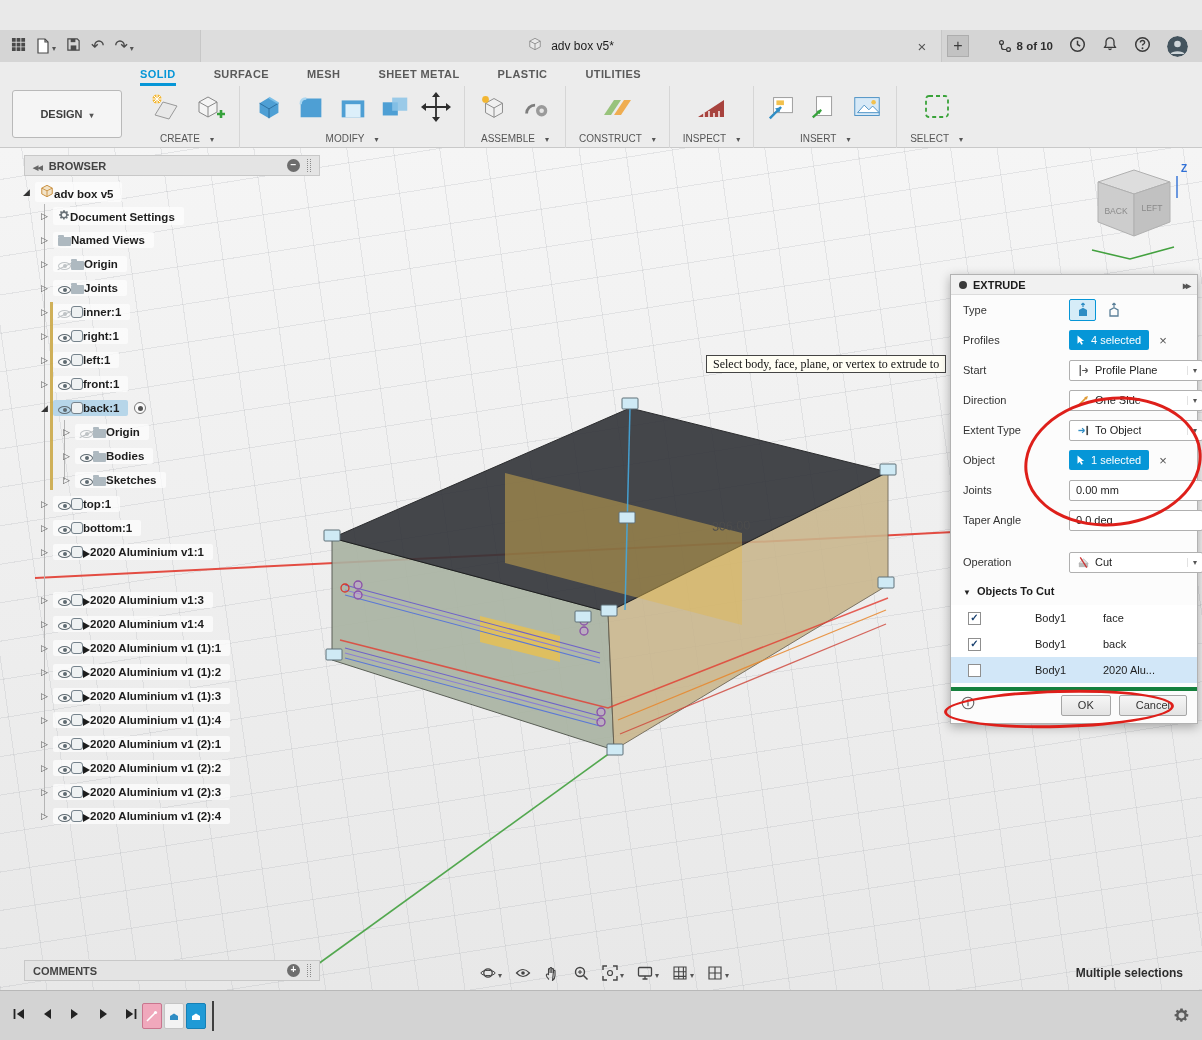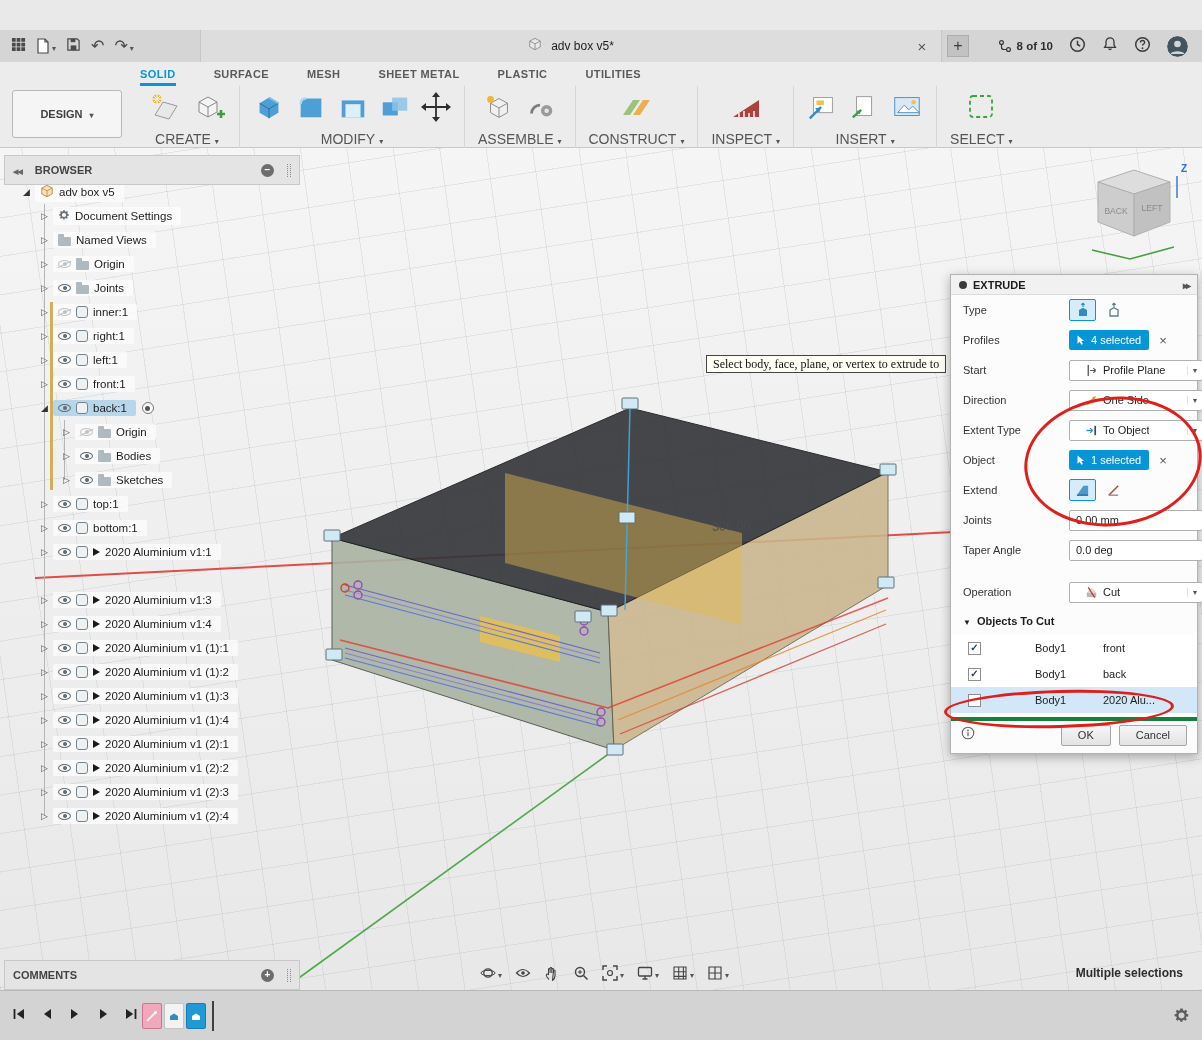--- a/index.html
+++ b/index.html
@@ -34,46 +34,46 @@
 
   
   .ribbon { position:absolute; top:62px; left:0; right:0; height:86px; background:#ececec; border-bottom:1px solid #c9c9c9; z-index:78; }
   .rtabs { position:absolute; left:140px; top:0; height:24px; display:flex; gap:38px; }
   .rtab { display:flex; align-items:center; font-size:11px; font-weight:bold; color:#5a5a5a; letter-spacing:.4px; border-bottom:3px solid transparent; padding-top:2px; }
   .rtab.active { color:#0696d7; border-bottom-color:#0696d7; }
   .design-btn { position:absolute; left:12px; top:28px; width:110px; height:48px; border:1px solid #b9b9b9; border-radius:3px; background:#f5f5f5; display:flex; align-items:center; justify-content:center; gap:7px; font-size:11px; font-weight:bold; color:#3f3f3f; }
   .groups { position:absolute; left:135px; top:24px; height:62px; display:flex; }
   .tgroup { display:flex; flex-direction:column; align-items:center; padding:2px 13px 0; border-right:1px solid #d6d6d6; }
   .tg-icons { flex:1; display:flex; align-items:center; gap:10px; }
-  .tg-label { height:19px; display:flex; align-items:center; gap:4px; font-size:14px; color:#555; }
+  .tg-label { height:19px; display:flex; align-items:center; gap:10px; font-size:10px; color:#555; }
 
   
   .viewport { position:absolute; top:148px; left:0; width:1202px; height:842px;
     background-image:
       repeating-linear-gradient(82deg, rgba(165,168,174,.22) 0 1px, transparent 1px 46px),
       repeating-linear-gradient(-9deg, rgba(165,168,174,.22) 0 1px, transparent 1px 38px),
       linear-gradient(180deg,#f5f5f5,#e8e8e8);
   }
   .scene { position:absolute; inset:0; }
   .dim-label { position:absolute; left:712px; top:519px; font-size:12.5px; color:#4c4c4c; z-index:22; transform:rotate(-2deg); }
   .tooltip { position:absolute; left:706px; top:355px; height:18px; line-height:16px; border:1px solid #444; background:#fffef4; font-family:"Liberation Serif",serif; font-size:12px; color:#111; padding:0 6px; z-index:36; white-space:nowrap; }
   .viewcube { position:absolute; left:1078px; top:158px; width:112px; height:108px; z-index:25; }
   .status-label { position:absolute; right:19px; top:966px; font-size:12px; font-weight:bold; color:#2d2d2d; z-index:30; }
 
   
-  .panel-head { position:absolute; left:4px; width:296px; height:30px; background:#e4e4e4; border:1px solid #c8c8c8; display:flex; align-items:center; gap:13px; padding:0 8px; font-size:11px; font-weight:bold; color:#444; z-index:31; }
+  .panel-head { position:absolute; left:24px; width:296px; height:21px; background:#e4e4e4; border:1px solid #c8c8c8; display:flex; align-items:center; gap:7px; padding:0 8px; font-size:11px; font-weight:bold; color:#444; z-index:31; }
   .collapse-icon::before { content:"◀◀"; font-size:7px; color:#666; letter-spacing:-1px; }
   .panel-circle { margin-left:auto; width:13px; height:13px; border-radius:50%; background:#6d6d6d; color:#fff; font-size:10px; line-height:12px; text-align:center; font-weight:bold; }
   .panel-grip { width:4px; height:13px; border-left:1px dotted #8a8a8a; border-right:1px dotted #8a8a8a; }
   .brow { position:absolute; left:8px; width:296px; height:24px; display:flex; align-items:center; z-index:30; font-size:11.5px; }
   .d0 { padding-left:12px; } .d1 { padding-left:30px; } .d2 { padding-left:52px; }
   .tw { width:13px; color:#555; font-size:9px; display:flex; justify-content:center; flex-shrink:0; }
   .tw::before { content:"▷"; }
   .tw.open { color:#333; } .tw.open::before { content:"◢"; }
-  .pill { display:flex; align-items:center; gap:5px; background:rgba(252,252,252,.78); border-radius:2px; padding:2px 9px 2px 5px; margin-left:2px; }
+  .pill { display:flex; align-items:flex-end; background:rgba(252,252,252,.78); border-radius:2px; padding:2px 9px 2px 5px; margin-left:2px;font-weight:bold; }
   .pill.sel { background:#b7d6e9; }
   .blabel { color:#1d1d1d; white-space:nowrap; }
   .eye { position:relative; width:13px; height:8px; border:1.2px solid #5f6b72; border-radius:50%; flex-shrink:0; }
   .eye::after { content:""; position:absolute; left:50%; top:50%; width:4px; height:4px; background:#5f6b72; border-radius:50%; transform:translate(-50%,-50%); }
   .eye.off { opacity:.38; }
   .eye.off::before { content:""; position:absolute; left:-2px; top:2.5px; width:15px; height:1.4px; background:#5f6b72; transform:rotate(-26deg); }
   .folder { width:13px; height:9px; background:#aeb9c0; border-radius:1px; position:relative; flex-shrink:0; margin-top:2px; }
   .folder::before { content:""; position:absolute; top:-2.5px; left:0; width:5.5px; height:2.5px; background:#aeb9c0; border-radius:1px 1px 0 0; }
   .comp { width:12px; height:12px; border:1.4px solid #76838c; border-radius:3px; background:#eef1f2; flex-shrink:0; }
   .linkarr { width:0; height:0; border-left:7px solid #1c1c1c; border-top:4.5px solid transparent; border-bottom:4.5px solid transparent; flex-shrink:0; }
@@ -88,21 +88,21 @@
   .dot { width:8px; height:8px; border-radius:50%; background:#3a3a3a; }
   .dock { margin-left:auto; } .dock::before { content:"▸▸"; letter-spacing:-2px; color:#555; font-size:10px; }
   .frow { display:flex; align-items:center; height:30px; padding:0 10px 0 12px;gap:28px; }
   .flabel { width:78px; font-size:11px; color:#333; flex-shrink:0; }
   .fctrl { flex:1; display:flex; align-items:center; }
   .tbtn { width:27px; height:22px; display:flex; align-items:center; justify-content:center; border:1px solid transparent; border-radius:2px; margin-right:4px; }
   .tbtn.sel { border-color:#0696d7; background:#d6ecf8; }
   .chip { height:20px; background:#0696d7; border-radius:2px; color:#fff; font-size:11px; display:flex; align-items:center; gap:5px; padding:0 8px; }
   .xbtn { margin-left:10px; color:#555; font-size:13px; line-height:1; }
   .xbtn::before { content:"×"; }
-  .dd { width:134px; height:21px; background:#fff; border:1px solid #b0b0b0; border-radius:2px; display:flex; align-items:center; gap:5px; padding:0 3px 0 15px; font-size:11px; color:#1d1d1d;text-align:center; }
+  .dd { width:134px; height:21px; background:#fff; border:1px solid #b0b0b0; border-radius:2px; display:flex; align-items:center; gap:5px; padding:0 3px 0 7px; font-size:11px; color:#1d1d1d;text-align:center; }
   .ddtext { white-space:nowrap; overflow:hidden; }
   .ddcaret { margin-left:auto; border-left:1px solid #e2e2e2; padding:0 2px 0 5px; color:#555; font-size:8px; }
   .ddcaret::before { content:"▾"; }
   .inp { width:134px; height:21px; background:#fff; border:1px solid #b0b0b0; border-radius:2px; display:flex; align-items:center; padding:0 6px; font-size:11px; color:#1d1d1d; }
   .gap-row { height:12px; }
   .otc-head { display:flex; align-items:center; height:28px; padding:0 12px; font-size:11px; font-weight:bold; color:#1c1c1c; gap:6px; }
   .down-tri::before { content:"▼"; font-size:8px; color:#222; }
   .otc-row { display:flex; align-items:center; height:26px; font-size:11px; color:#1d1d1d; background:#fff; }
   .otc-row.hl { background:#d2e7f8; }
   .cb { width:13px; height:13px; border:1px solid #8f8f8f; background:#fff; margin-left:17px; display:flex; align-items:center; justify-content:center; font-size:10px; font-weight:bold; color:#173f6e; line-height:1; flex-shrink:0; }
@@ -713,37 +713,20 @@
         <span class="chip">
             <svg width="9" height="11" viewBox="0 0 9 11">
               <path d="M0.5 0.5v8.2l2.2-2 1.6 3 1.6-.8-1.6-3h2.8z" fill="#fff"></path>
             </svg>
             <span>1 selected</span>
           </span>
         <span class="xbtn"></span>
       </span>
     </div>
     <div class="frow">
-      <span class="flabel">Extend</span>
-      <span class="fctrl">
-        <span class="tbtn sel">
-            <svg width="15" height="15" viewBox="0 0 16 16">
-              <path d="M2 13L9 3h5v10z" fill="#2f8dc4" opacity=".85"></path>
-              <path d="M2 13h12" stroke="#1c5a80" stroke-width="1.2"></path>
-            </svg>
-          </span>
-        <span class="tbtn">
-            <svg width="15" height="15" viewBox="0 0 16 16">
-              <path d="M3 13L13 3" stroke="#b8433a" stroke-width="1.6"></path>
-              <path d="M3 13h10" stroke="#888" stroke-width="1.4"></path>
-            </svg>
-          </span>
-      </span>
-    </div>
-    <div class="frow">
       <span class="flabel">Joints</span>
       <span class="fctrl">
           <span class="inp">
             <span>0.00 mm</span>
           </span>
         </span>
     </div>
     <div class="frow">
       <span class="flabel">Taper Angle</span>
       <span class="fctrl">
@@ -767,21 +750,21 @@
           </span>
         </span>
     </div>
     <div class="otc-head">
         <span class="down-tri"></span>
         <span>Objects To Cut</span>
       </div>
     <div class="otc-row">
         <span class="cb">✓</span>
         <span class="otc-body">Body1</span>
-        <span>front</span>
+        <span>face</span>
       </div>
     <div class="otc-row">
         <span class="cb">✓</span>
         <span class="otc-body">Body1</span>
         <span>back</span>
       </div>
     <div class="otc-row hl">
         <span class="cb"></span>
         <span class="otc-body">Body1</span>
         <span>2020 Alu...</span>

